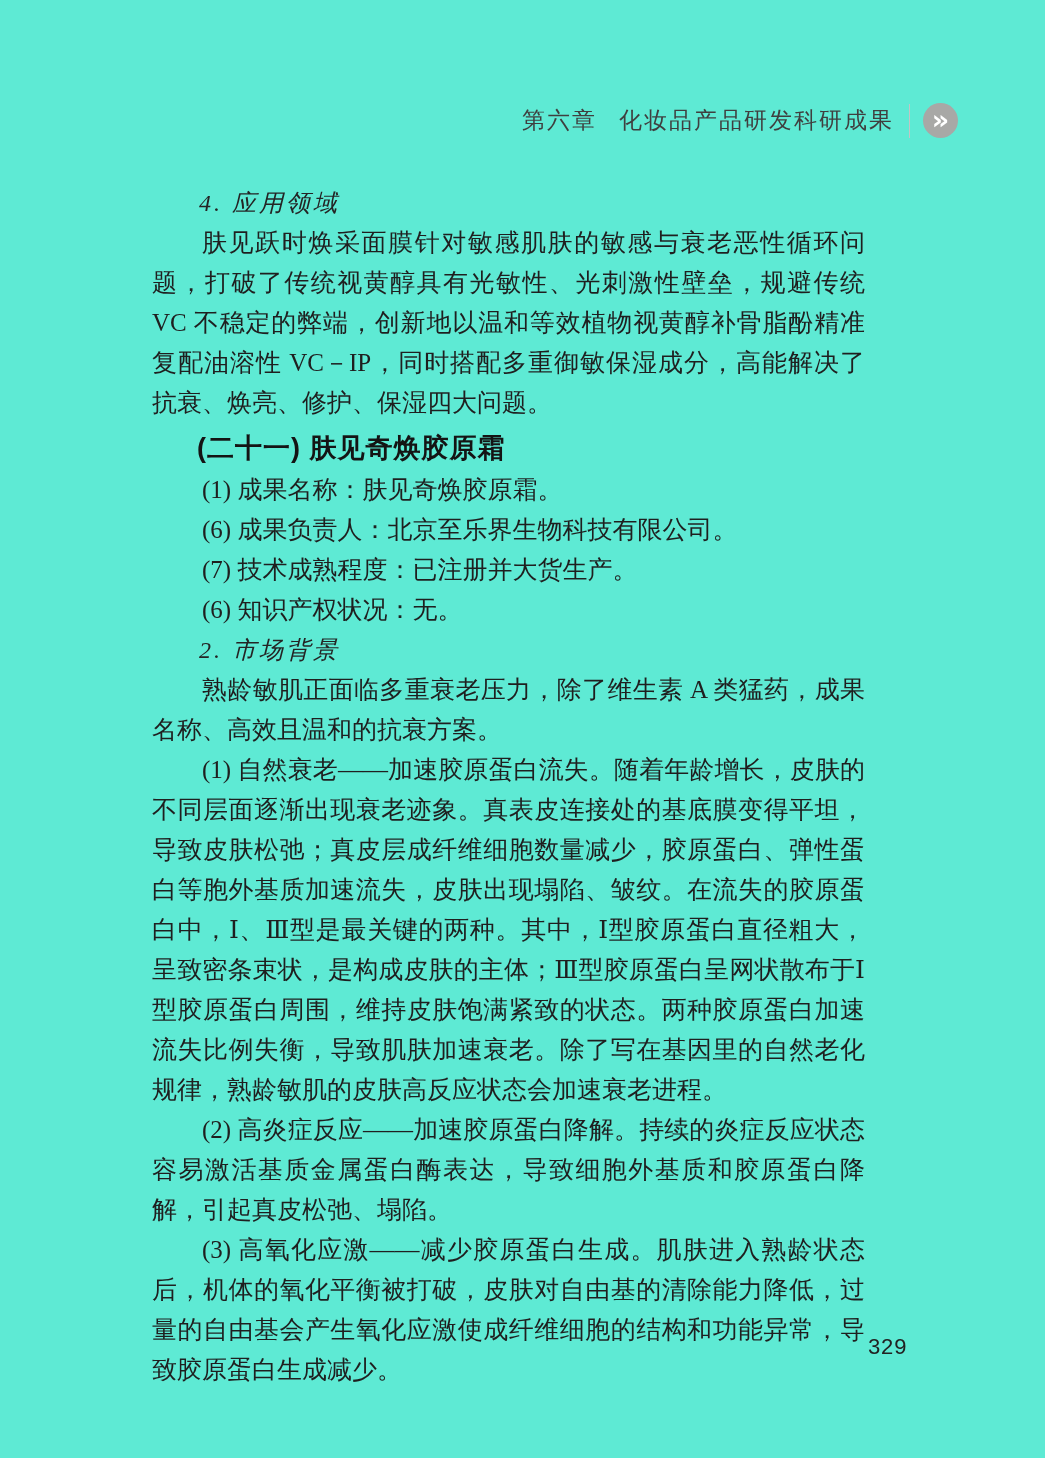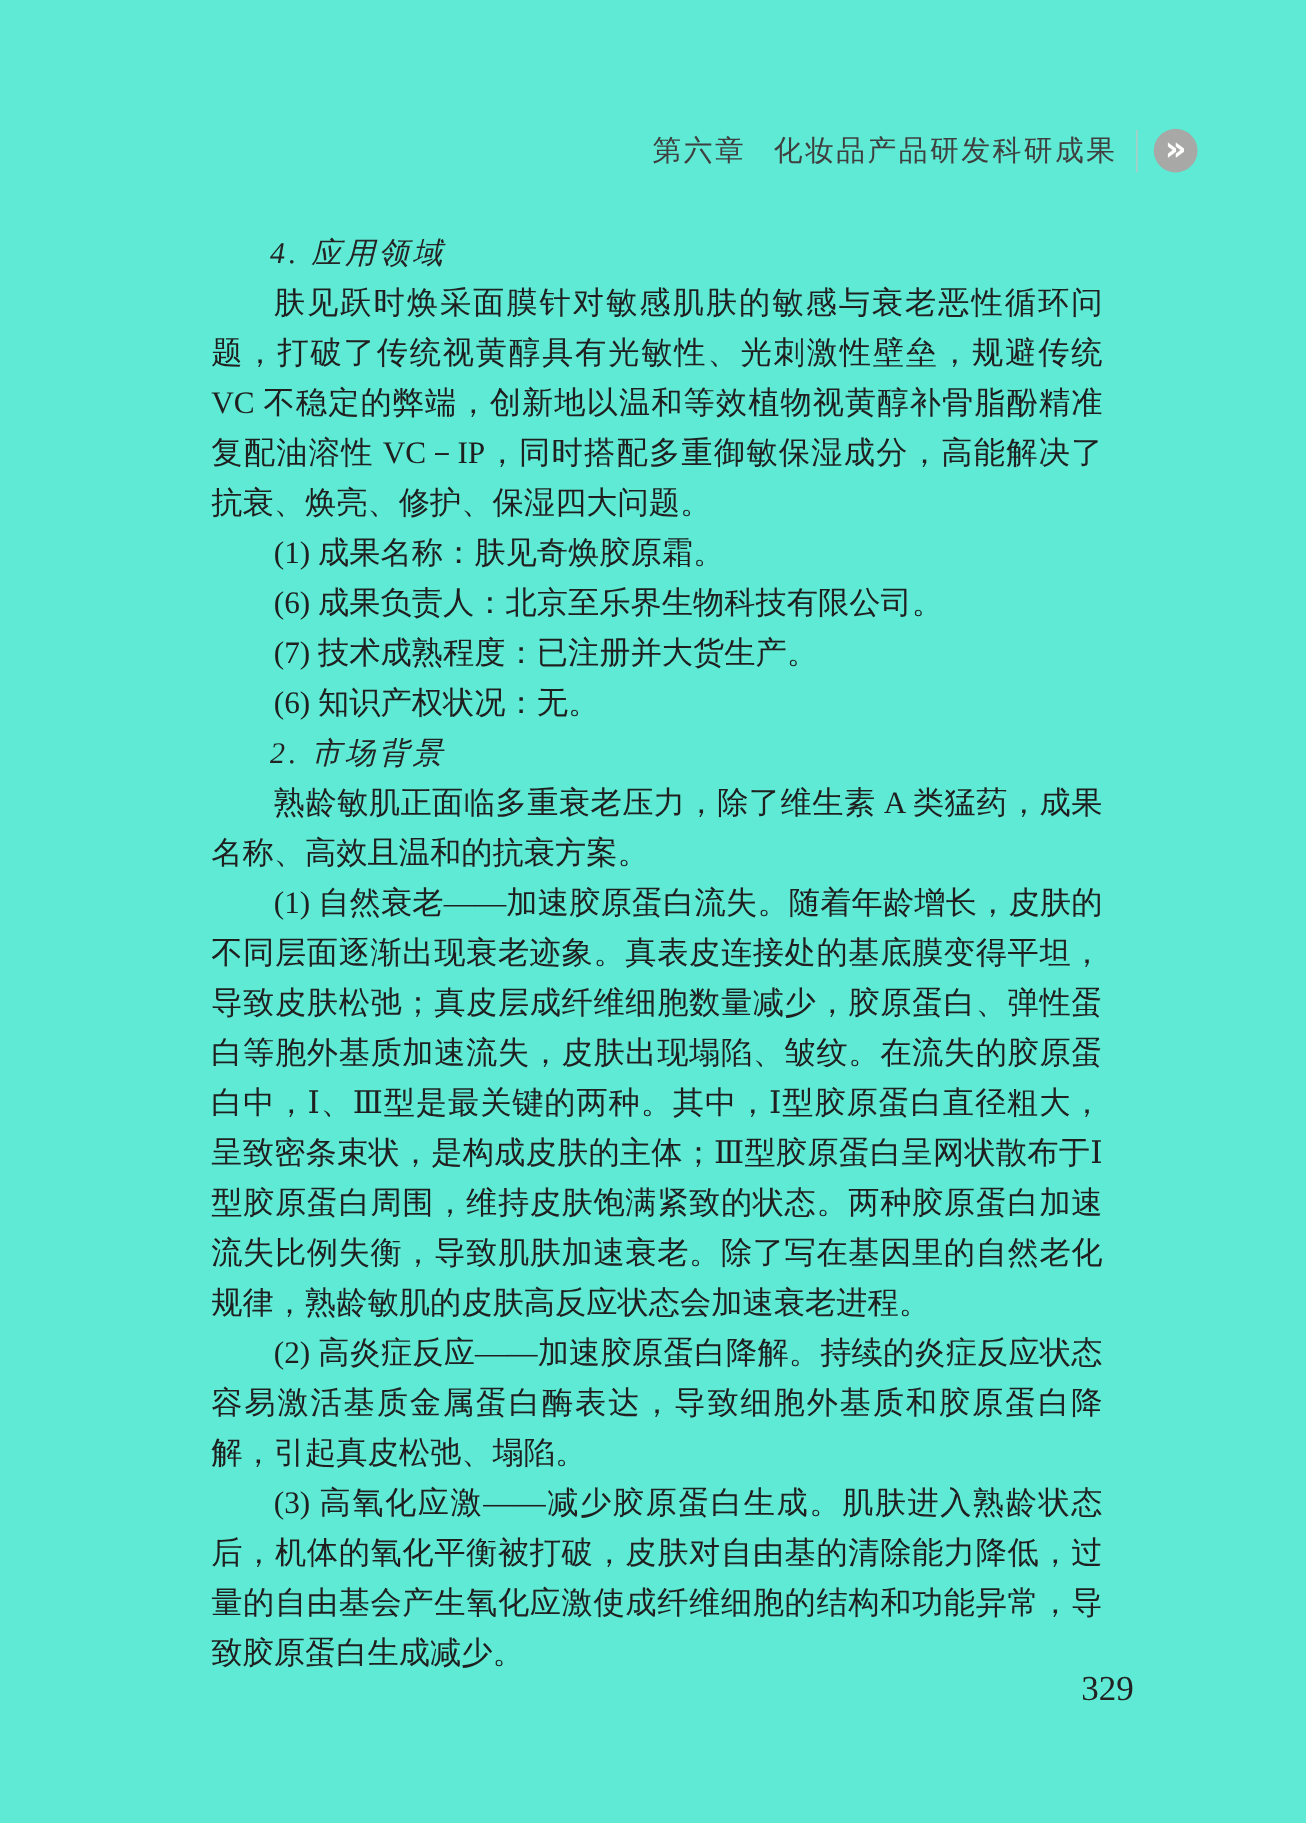--- a/index.html
+++ b/index.html
@@ -48,21 +48,21 @@
     font-size: 27px;
     font-weight: bold;
     line-height: 33px;
     text-align: center;
   }
 
   
   .content {
     position: absolute;
     top: 183px;
-    left: 169px;
+    left: 152px;
     width: 713px;
     font-size: 25px;
     line-height: 40px;
     text-align: justify;
     text-align-last: left;
   }
   .content p {
     margin: 0;
     text-indent: 2em;
   }
@@ -93,22 +93,22 @@
     margin: 0;
     text-indent: 2em;
     line-height: 40px;
   }
 
   
   .page-number {
     position: absolute;
     top: 1336px;
     right: 163px;
-    font-family: Liberation Serif, serif;
-    font-size: 28px;
+    font-family: Liberation Mono, monospace;
+    font-size: 22px;
     color: #222222;
   }
 </style>
 </head>
 <body>
 
 <div class="page">
 
   <div class="running-header">
     <span class="header-text header-chapter">第六章</span>
@@ -116,20 +116,21 @@
     <span class="header-divider"></span>
     <span class="header-icon">»</span>
   </div>
 
   <div class="content">
 
     <h4 class="kaiti-heading">4. 应用领域</h4>
 
     <p>肤见跃时焕采面膜针对敏感肌肤的敏感与衰老恶性循环问题，打破了传统视黄醇具有光敏性、光刺激性壁垒，规避传统 VC 不稳定的弊端，创新地以温和等效植物视黄醇补骨脂酚精准复配油溶性 VC－IP，同时搭配多重御敏保湿成分，高能解决了抗衰、焕亮、修护、保湿四大问题。</p>
 
+    <h3 class="section-heading">(二十一) 肤见奇焕胶原霜</h3>
 
 
     <p class="item-line">(1) 成果名称：肤见奇焕胶原霜。</p>
     <p class="item-line">(6) 成果负责人：北京至乐界生物科技有限公司。</p>
     <p class="item-line">(7) 技术成熟程度：已注册并大货生产。</p>
     <p class="item-line">(6) 知识产权状况：无。</p>
 
     <h4 class="kaiti-heading">2. 市场背景</h4>
 
     <p>熟龄敏肌正面临多重衰老压力，除了维生素 A 类猛药，成果名称、高效且温和的抗衰方案。</p>

